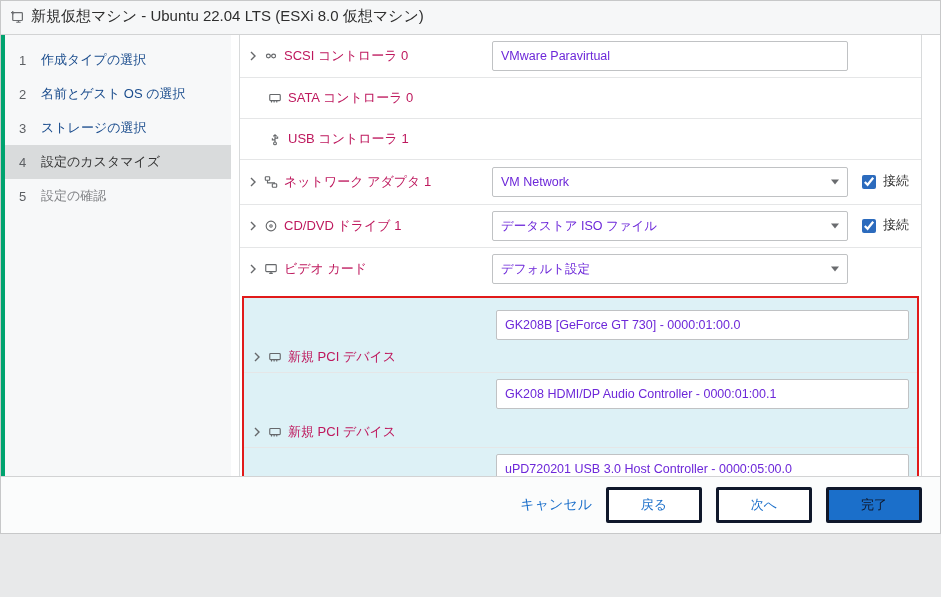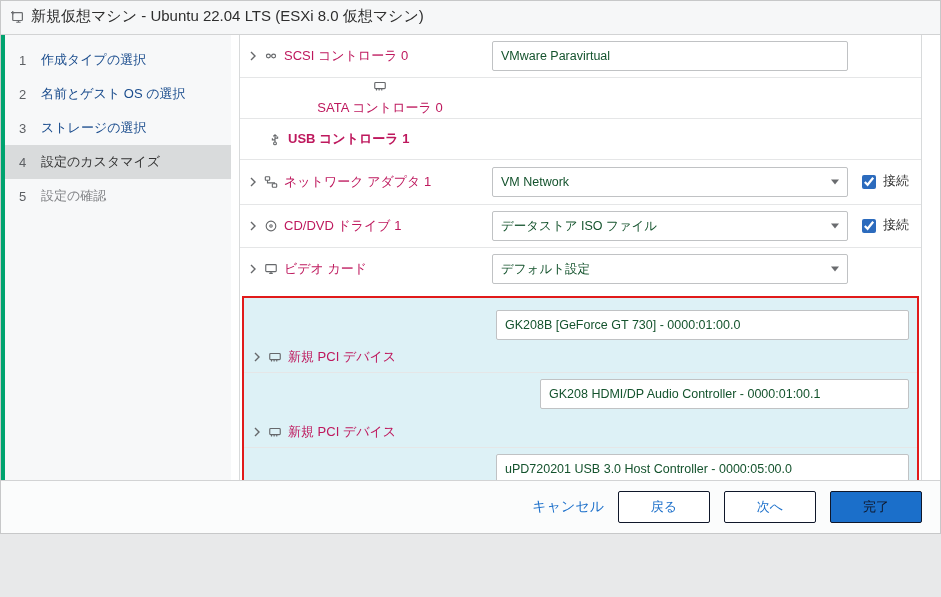--- a/index.html
+++ b/index.html
@@ -15,31 +15,31 @@
   .step.disabled{color:#808285;}
   .main{flex:1;padding:0 18px 0 8px;overflow:auto;}
   .main-inner{border:1px solid #d8dadb;border-top:none;background:#fff;}
   .row{display:flex;align-items:center;border-top:1px solid #e5e6e7;min-height:40px;}
   .row:first-child{border-top:none;}
   .row.tall{min-height:68px;align-items:flex-end;padding-bottom:6px;}
   .label-col{width:252px;display:flex;align-items:center;gap:6px;padding-left:10px;box-sizing:border-box;color:#be185d;}
   .chev{width:8px;color:#66686b;display:inline-block;}
   .lbl-icon{width:14px;height:14px;color:#66686b;}
   .val-col{flex:1;padding:6px 8px 6px 0;display:flex;align-items:center;gap:10px;}
-  .select-like{position:relative;flex:1;max-width:300px;height:28px;border:1px solid #c0c2c4;border-radius:2px;background:#fff;display:flex;align-items:center;padding:0 26px 0 8px;font-size:12.5px;color:#14532d;}
+  .select-like{position:relative;flex:1;max-width:300px;height:28px;border:1px solid #c0c2c4;border-radius:2px;background:#fff;display:flex;align-items:center;padding:0 26px 0 8px;font-size:12.5px;color:#6d28d9;}
   .select-like.wide{max-width:320px;}
   .select-like.readonly{max-width:412px;height:28px;}
   .caret{position:absolute;right:8px;top:50%;transform:translateY(-50%);border-left:4px solid transparent;border-right:4px solid transparent;border-top:5px solid #6a6c6f;}
   .chk-wrap{display:flex;gap:4px;color:#333;}
   input[type=checkbox]{width:14px;height:14px;accent-color:#2c6bbd;}
   .highlight-block{border:2px solid #e11a1a;margin:6px 2px 8px 2px;}
   .highlight-block .row{background:#ddf1f6;}
   .footer{position:absolute;left:0;right:0;bottom:0;border-top:1px solid #d2d3d4;background:#fbfcfc;padding:10px 18px;display:flex;justify-content:flex-end;align-items:center;gap:14px;}
   .link-btn{color:#1b6fca;cursor:pointer;font-size:14px;}
-  .btn{min-width:62px;height:30px;display:inline-flex;align-items:center;justify-content:center;border:1px solid #0f172a;border-radius:2px;color:#1b6fca;background:#fff;font-size:13px;cursor:pointer;padding:0 14px;}
+  .btn{min-width:62px;height:30px;display:inline-flex;align-items:center;justify-content:center;border:3px solid #0f172a;border-radius:2px;color:#1b6fca;background:#fff;font-size:13px;cursor:pointer;padding:0 14px;}
   .btn.primary{background:#1b6fca;color:#0f172a;}
   svg{display:block;}
 </style>
 </head>
 <body>
 
 <div class="dialog">
 
   <div class="titlebar">
     <span class="ico">
@@ -97,34 +97,34 @@
             <span>SCSI コントローラ 0</span>
           </div>
           <div class="val-col">
             <div class="select-like wide">
               <span>VMware Paravirtual</span>
             </div>
           </div>
         </div>
 
         <div class="row">
-          <div class="label-col" style="padding-left:28px;flex-direction:column;">
+          <div class="label-col" style="padding-left:28px;">
             <span class="lbl-icon">
               <svg viewBox="0 0 16 16" width="14" height="14" fill="none" stroke="currentColor" stroke-width="1.3">
                   <rect x="2" y="4" width="12" height="7" rx="1"></rect>
                   <path d="M4 11v2M7 11v2M10 11v2"></path>
                 </svg>
             </span>
             <span>SATA コントローラ 0</span>
           </div>
           <div class="val-col"></div>
         </div>
 
         <div class="row">
-          <div class="label-col" style="padding-left:28px;font-weight:bold;">
+          <div class="label-col" style="padding-left:28px;">
             <span class="lbl-icon">
               <svg viewBox="0 0 16 16" width="14" height="14" fill="none" stroke="currentColor" stroke-width="1.3">
                   <circle cx="8" cy="13" r="1.6"></circle>
                   <path d="M8 11.4V3M8 3l-2 2M8 3l2 2M8 7h3v-2M8 9H5V7"></path>
                 </svg>
             </span>
             <span>USB コントローラ 1</span>
           </div>
         </div>
 
@@ -238,21 +238,21 @@
                   </svg>
               </span>
               <span class="lbl-icon">
                 <svg viewBox="0 0 16 16" width="14" height="14" fill="none" stroke="currentColor" stroke-width="1.3">
                     <rect x="2" y="4" width="12" height="7" rx="1"></rect>
                     <path d="M4 11v2M7 11v2M10 11v2"></path>
                   </svg>
               </span>
               <span>新規 PCI デバイス</span>
             </div>
-            <div class="val-col" style="align-self:flex-start;padding-top:6px;margin-left:44px;">
+            <div class="val-col" style="align-self:flex-start;padding-top:6px;">
               <div class="select-like readonly">
                 <span>GK208 HDMI/DP Audio Controller - 0000:01:00.1</span>
               </div>
             </div>
           </div>
 
           <div class="row tall">
             <div class="label-col">
               <span class="chev">
                 <svg viewBox="0 0 8 10" width="8" height="10">

